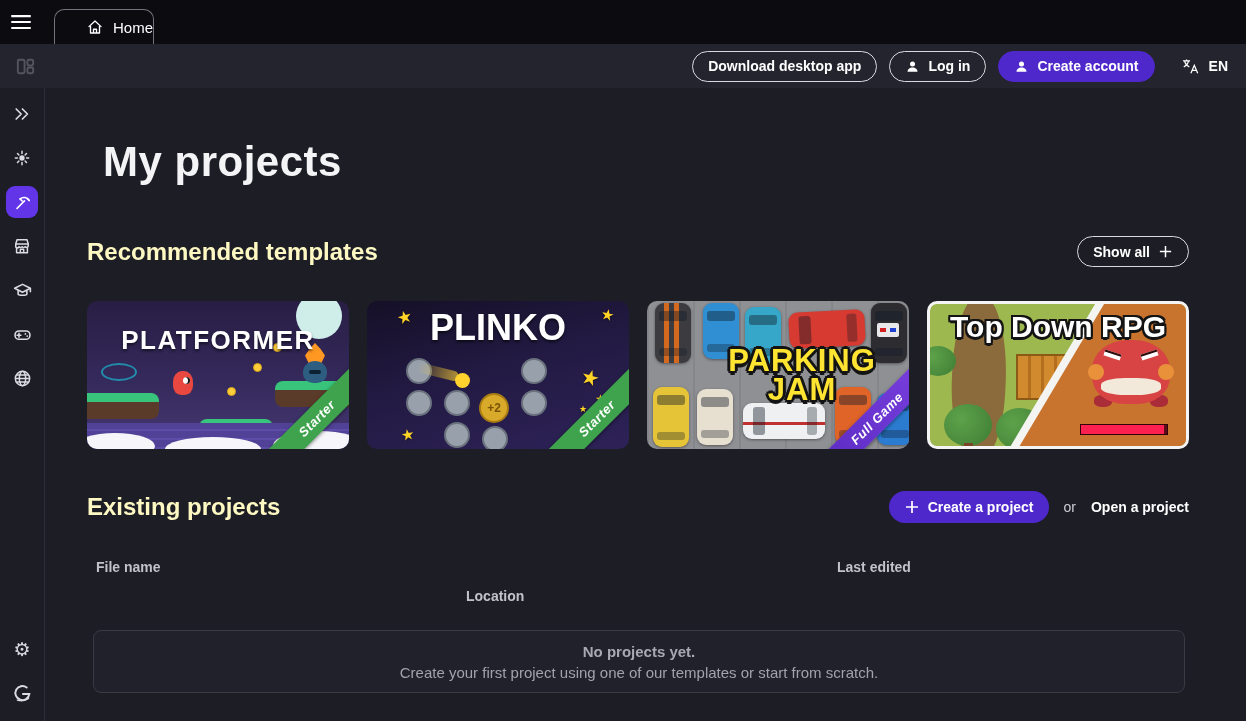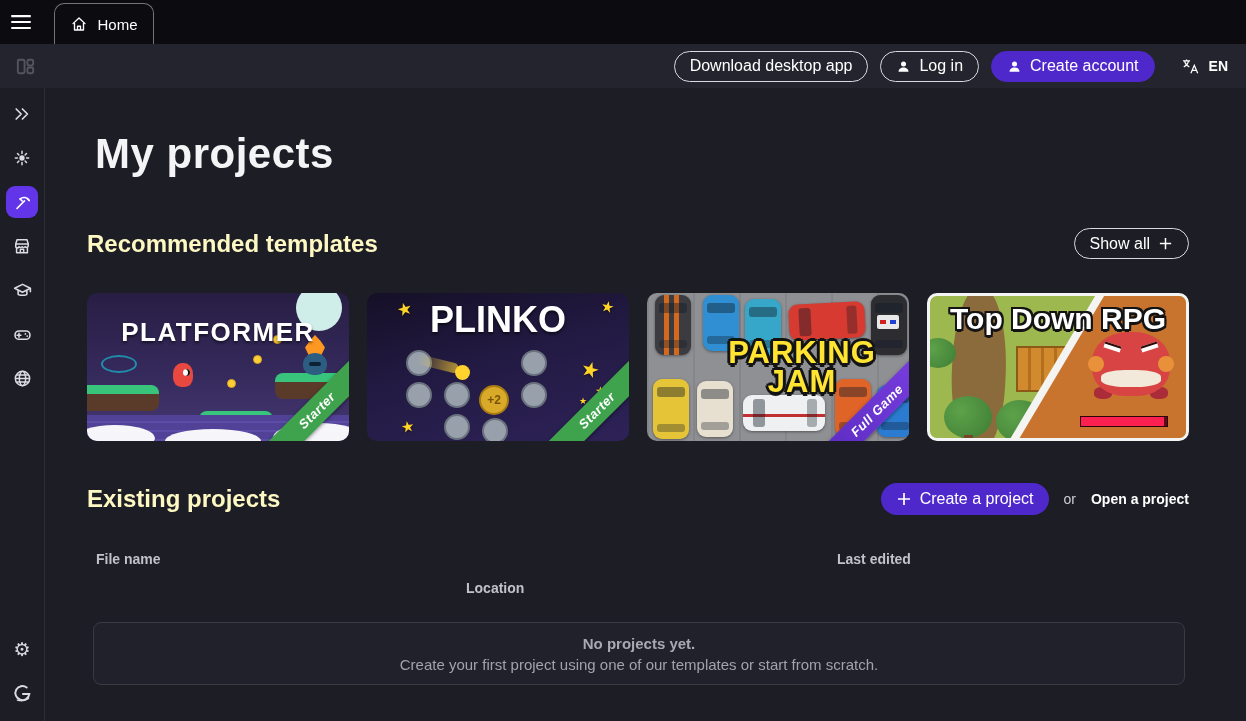--- a/index.html
+++ b/index.html
@@ -8,54 +8,54 @@
     width:1246px; height:721px; overflow:hidden;
     background:#1d1d26; color:#fff;
     font-family:"Liberation Sans", sans-serif;
   }
   svg { display:block; }
 
   
   .tabbar { height:44px; background:#0b0b10; display:flex; align-items:flex-end; }
   .hamburger { width:42px; height:44px; display:flex; align-items:center; justify-content:center; cursor:pointer; }
   .tab-home {
-    width:100px; height:41px; margin-left:0;
+    width:100px; height:35px; margin-left:0;
     border:1px solid #74747e; border-bottom:none; border-radius:10px 10px 0 0;
-    display:flex; align-items:center; justify-content:center; gap:9px;
+    display:flex; align-items:center; justify-content:flex-end; gap:9px;
     background:#0b0b10; font-size:15px; font-weight:500; cursor:pointer;
   }
 
   
   .toolbar { height:44px; background:#24242e; display:flex; align-items:center; padding:0 18px 0 10px; }
   .panels-btn { width:30px; height:30px; display:flex; align-items:center; justify-content:center; cursor:pointer; }
   .tb-spacer { flex:1; }
   .tb-group { display:flex; align-items:center; gap:12px; }
   .pill {
     display:inline-flex; align-items:center; gap:8px; height:31px; padding:0 15px;
     border:1px solid #d9d9df; border-radius:16px; background:transparent;
-    color:#fff; font-weight:400; font-size:16px; cursor:pointer; white-space:nowrap;
+    color:#fff; font-weight:700; font-size:14px; cursor:pointer; white-space:nowrap;
   }
   .pill.filled { background:#4f28cc; border-color:#4f28cc; }
   .lang { display:flex; align-items:center; gap:9px; margin-left:14px; cursor:pointer; }
   .lang-label { font-weight:800; font-size:14px; }
 
   
   .app-row { display:flex; height:633px; }
   .side {
     width:45px; border-right:1px solid #2d2d37; display:flex; flex-direction:column;
     align-items:center; padding:4px 0 6px; flex-shrink:0;
   }
   .slot { height:44px; width:100%; display:flex; align-items:center; justify-content:center; cursor:pointer; }
   .grow { flex:1; }
   .active-build { width:32px; height:32px; border-radius:9px; background:#6236e8; display:flex; align-items:center; justify-content:center; }
   .gear-glyph { font-family:"DejaVu Sans", sans-serif; font-size:19px; color:#d8d8de; line-height:1; }
 
   .content { flex:1; padding:34px 0 0 42px; }
   .inner { width:1102px; }
-  .page-title { font-size:42px; font-weight:800; margin:8px; color:#f4f4f6; letter-spacing:.5px; }
+  .page-title { font-size:42px; font-weight:800; margin:16px; color:#f4f4f6; letter-spacing:.5px; }
 
   .section-row { display:flex; align-items:center; }
   .section-row h2 { font-size:24px; font-weight:700; margin:0; color:#fef9c3; }
   .section-row.recommended { margin-top:50px; }
   .section-row.existing { margin-top:42px; }
   .spacer { flex:1; }
 
   .showall-btn { height:31px; border-radius:16px; }
   .create-btn { height:32px; border-radius:17px; border:none; }
   .or-label { color:#cfcfd5; font-size:14px; margin:0 15px; }

